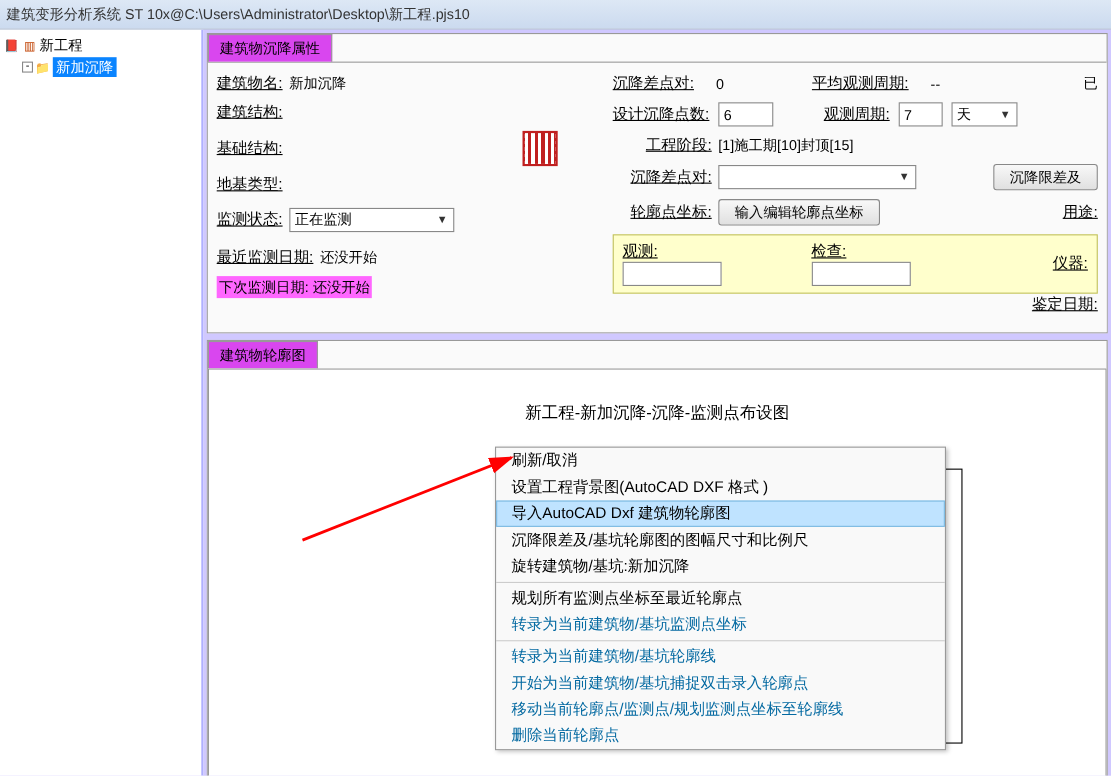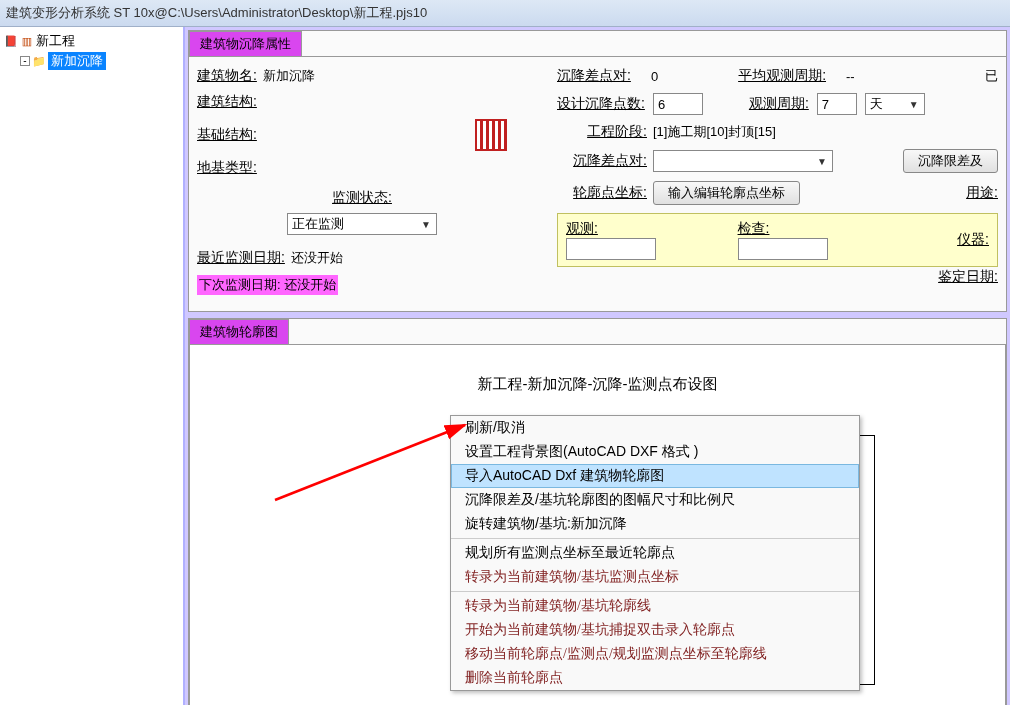--- a/index.html
+++ b/index.html
@@ -85,21 +85,21 @@
 .hlpink { background:#ff66ff; padding:1px 2px; }
 .panel2 { background:#fff; border:1px solid #999; height: 405px; position:relative; }
 .canvas-title { text-align:center; font-size:15px; padding: 20px 0 40px; }
 .ctx-menu {
   position:absolute; background:#f9f9f9; border:1px solid #999;
   box-shadow: 2px 2px 4px rgba(0,0,0,.25);
   font-size:14px; width:410px;
 }
 .ctx-item { padding:3px 14px; cursor:default; white-space:nowrap; }
 .ctx-item.sel { background:#bfe3ff; border:1px solid #7ab8e0; padding:2px 13px; }
-.ctx-item.disabled { color:#7f1d1d;font-family:Liberation Serif, serif; }
+.ctx-item.disabled { color:#0369a1; }
 .ctx-sep { border-top:1px solid #ccc; margin:2px 0; }
 .outline-box {
   position:absolute; right:130px; top:90px; width:220px; height:250px;
   border:1px solid #000;
 }
 .arrow-svg { position:absolute; pointer-events:none; }
 </style>
 </head>
 <body>
 
@@ -137,21 +137,21 @@
             <div class="row">
               <span class="label">建筑结构:</span>
             </div>
             <div class="row" style="justify-content:space-between;">
               <span class="label">基础结构:</span>
               <span class="building-icon" style="margin-right:20px;"></span>
             </div>
             <div class="row">
               <span class="label">地基类型:</span>
             </div>
-            <div class="row" style="margin-top:12px;flex-direction:column;">
+            <div class="row" style="margin-top:12px;">
               <span class="label">监测状态:</span>
               <span class="dropdown" style="width:150px;">
                 <span>正在监测</span>
                 <span class="drop-arrow">▼</span>
               </span>
             </div>
             <div class="row" style="margin-top:14px;">
               <span class="label">最近监测日期:</span>
               <span>还没开始</span>
             </div>

